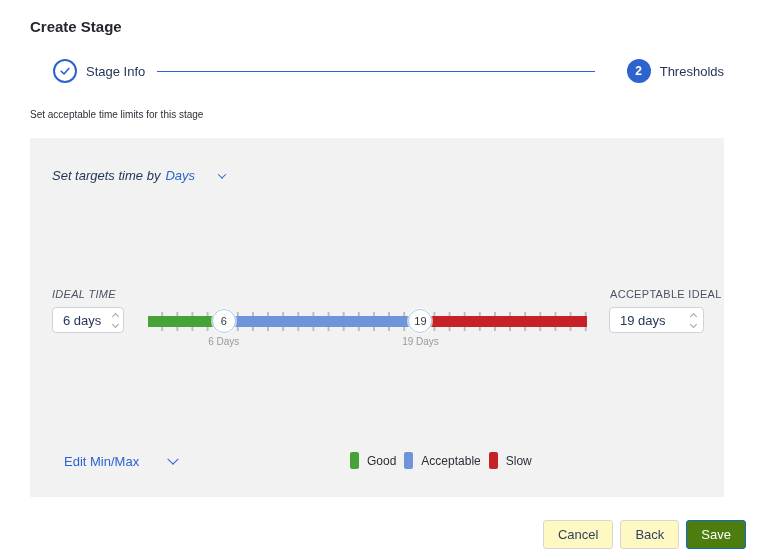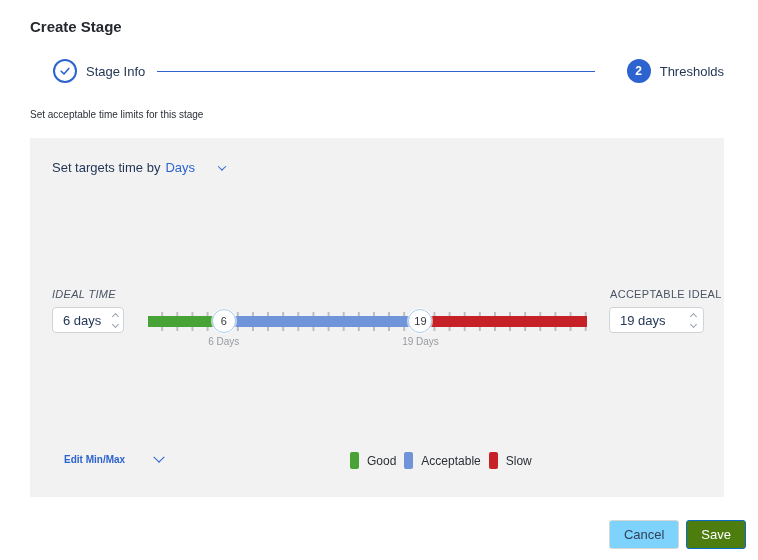--- a/index.html
+++ b/index.html
@@ -16,21 +16,21 @@
   .step-circle.done { border:2px solid #2c63cf; background:#fff; }
   .step-circle.current { background:#2c63cf; color:#fff; font-size:12px; font-weight:700; }
   .step-label { font-size:13px; color:#243757; white-space:nowrap; }
   .step-line { flex:1; height:0; border-top:1px solid #2c63cf; margin:0 12px; }
 
   .subtitle { position:absolute; left:30px; top:109px; font-size:10px; color:#2b2f36; }
 
   
   .panel { position:absolute; left:30px; top:138px; width:694px; height:359px; background:#f2f2f2; }
 
-  .targets-row { position:absolute; left:22px; top:22px; font-size:13px; color:#243757; display:flex; align-items:center; gap:5px; }
+  .targets-row { position:absolute; left:22px; top:30px; font-size:13px; color:#243757; display:flex; align-items:center; gap:5px;font-style:italic; }
   .link { color:#2c63cf; cursor:pointer; display:inline-flex; align-items:center; gap:24px; }
   .chev { display:inline-block; width:6px; height:6px; border-right:1.5px solid currentColor; border-bottom:1.5px solid currentColor; transform:rotate(45deg) translate(-1px,-1px); }
   .chev.big { width:8px; height:8px; }
 
   .field-label { position:absolute; font-size:11px; letter-spacing:.3px; color:#4a5464; }
   .num-input { position:absolute; height:26px; border:1px solid #d0d3d8; border-radius:4px; background:#fff;
                font-family:"Liberation Sans", sans-serif; font-size:13px; color:#243757; padding:0 22px 0 10px; }
   .spinner { position:absolute; width:14px; height:18px; display:flex; flex-direction:column; align-items:center; justify-content:center; gap:3px; cursor:pointer; }
   .spin-chev { width:5px; height:5px; border-right:1.3px solid #9aa3b0; border-bottom:1.3px solid #9aa3b0; }
   .spin-chev.up { transform:rotate(-135deg); }
@@ -41,32 +41,32 @@
   .ticks { position:absolute; left:0; top:14px; width:100%; height:19px;
            background-image:linear-gradient(to right, transparent calc(100% - 2px), #b9bcc0 calc(100% - 2px));
            background-size:calc(100% / 29) 100%; background-repeat:repeat-x; }
   .segment { position:absolute; top:18px; height:11px; }
   .handle { position:absolute; top:11px; width:24px; height:24px; border-radius:50%; background:#fff;
             border:1px solid #a9cdee; box-shadow:0 0 0 1px rgba(255,255,255,.6); transform:translateX(-50%);
             display:flex; align-items:center; justify-content:center; font-size:11px; color:#33363d; cursor:grab; }
   .marker-label { position:absolute; top:38px; transform:translateX(-50%); font-size:10px; color:#979aa0; white-space:nowrap; }
 
   
-  .edit-link { position:absolute; left:34px; top:316px; font-size:10px; font-weight:700; }
+  .edit-link { position:absolute; left:34px; top:316px; font-size:13px; font-weight:400; }
   .edit-link .chev.big { margin-left:6px; transform:rotate(45deg) translate(-2px,-2px); }
   .legend { position:absolute; left:320px; top:314px; display:flex; align-items:center; gap:8px; }
   .legend-item { display:flex; align-items:center; gap:8px; }
   .legend-swatch { width:9px; height:17px; border-radius:2px; }
   .legend-label { font-size:12px; color:#2b2f36; }
 
   
   .footer { position:absolute; right:12px; top:520px; display:flex; gap:7px; }
   .btn { height:29px; border-radius:3px; font-family:"Liberation Sans", sans-serif; font-size:13px; cursor:pointer;
          display:flex; align-items:center; justify-content:center; padding:0 14px; }
-  .btn.secondary { background:#7dd3fc; border:1px solid #d6d6d6; color:#32415c; }
+  .btn.secondary { background:#fef9c3; border:1px solid #d6d6d6; color:#32415c; }
   .btn.primary { background:#4d7c0f; border:1px solid #0b6bc8; color:#fff; }
 </style>
 </head>
 <body>
 
 <div class="page">
 
   <div class="page-title">Create Stage</div>
 
   <div class="stepper">
@@ -139,16 +139,17 @@
       <div class="legend-item">
         <span class="legend-swatch" style="background: rgb(198, 33, 39);"></span>
         <span class="legend-label">Slow</span>
       </div>
     </div>
 
   </div>
 
   <div class="footer">
     <button class="btn secondary">Cancel</button>
+    <button class="btn secondary">Back</button>
     <button class="btn primary">Save</button>
   </div>
 
 </div>
 
 </body></html>

